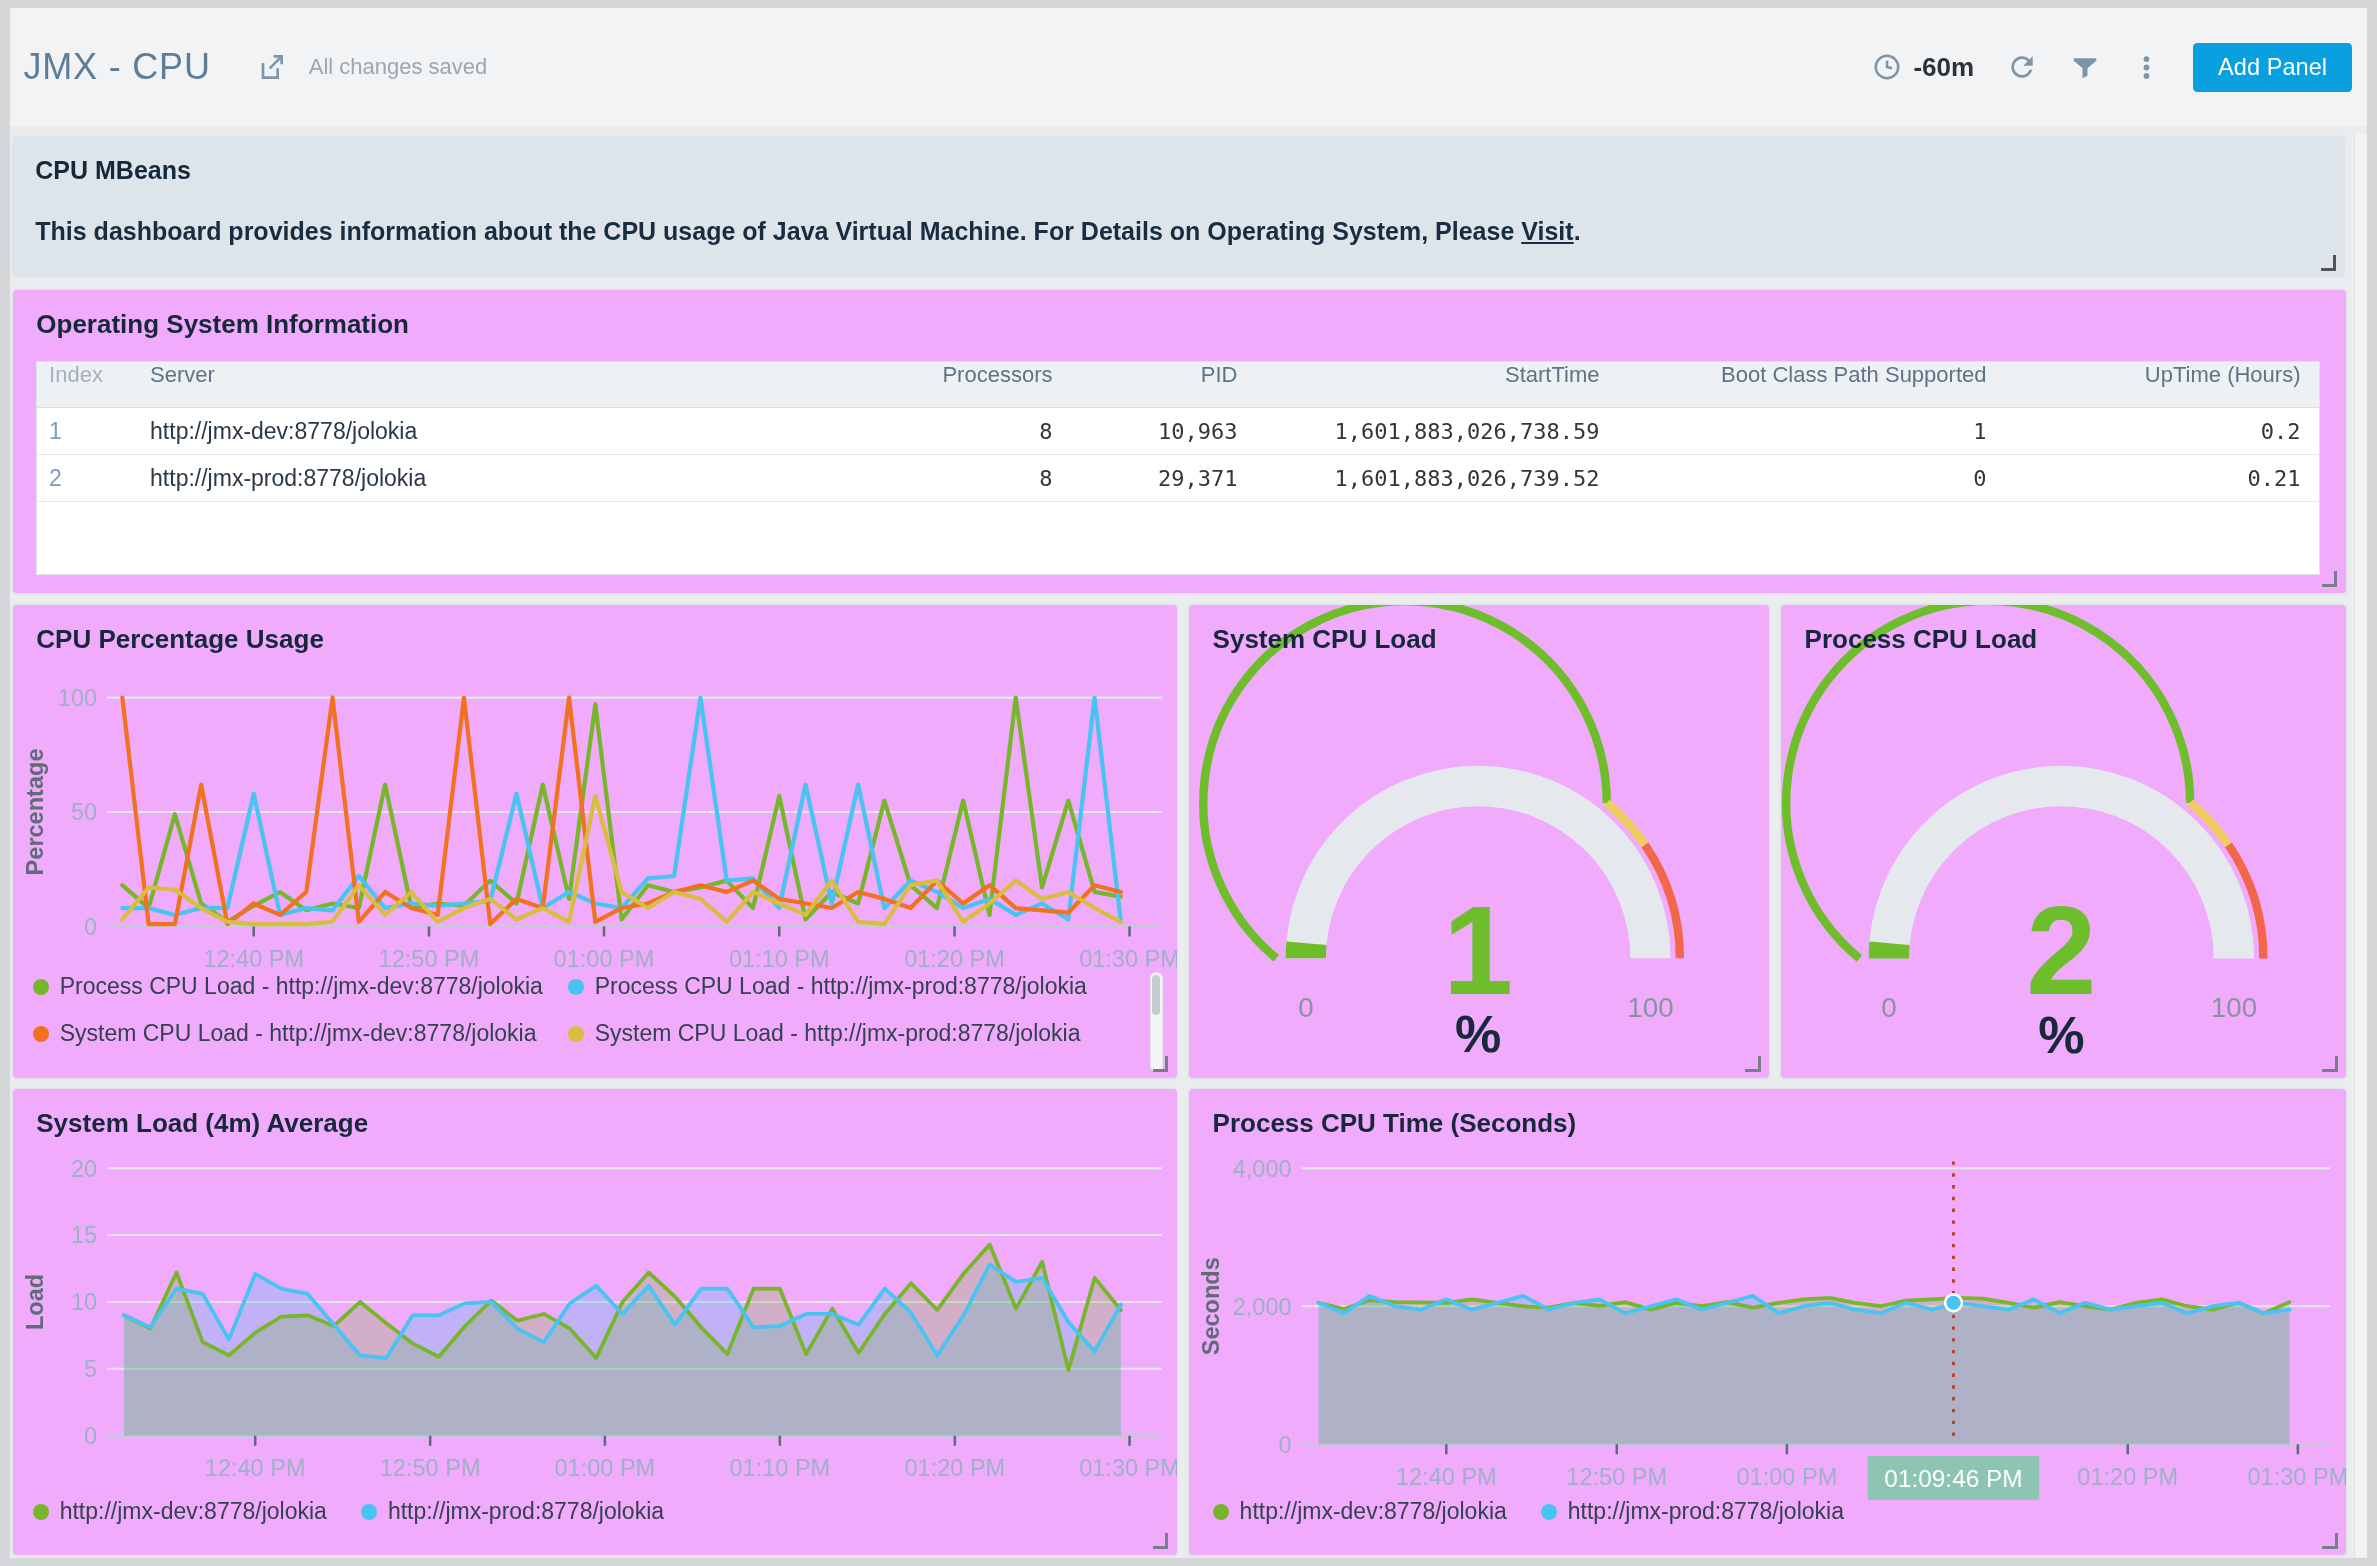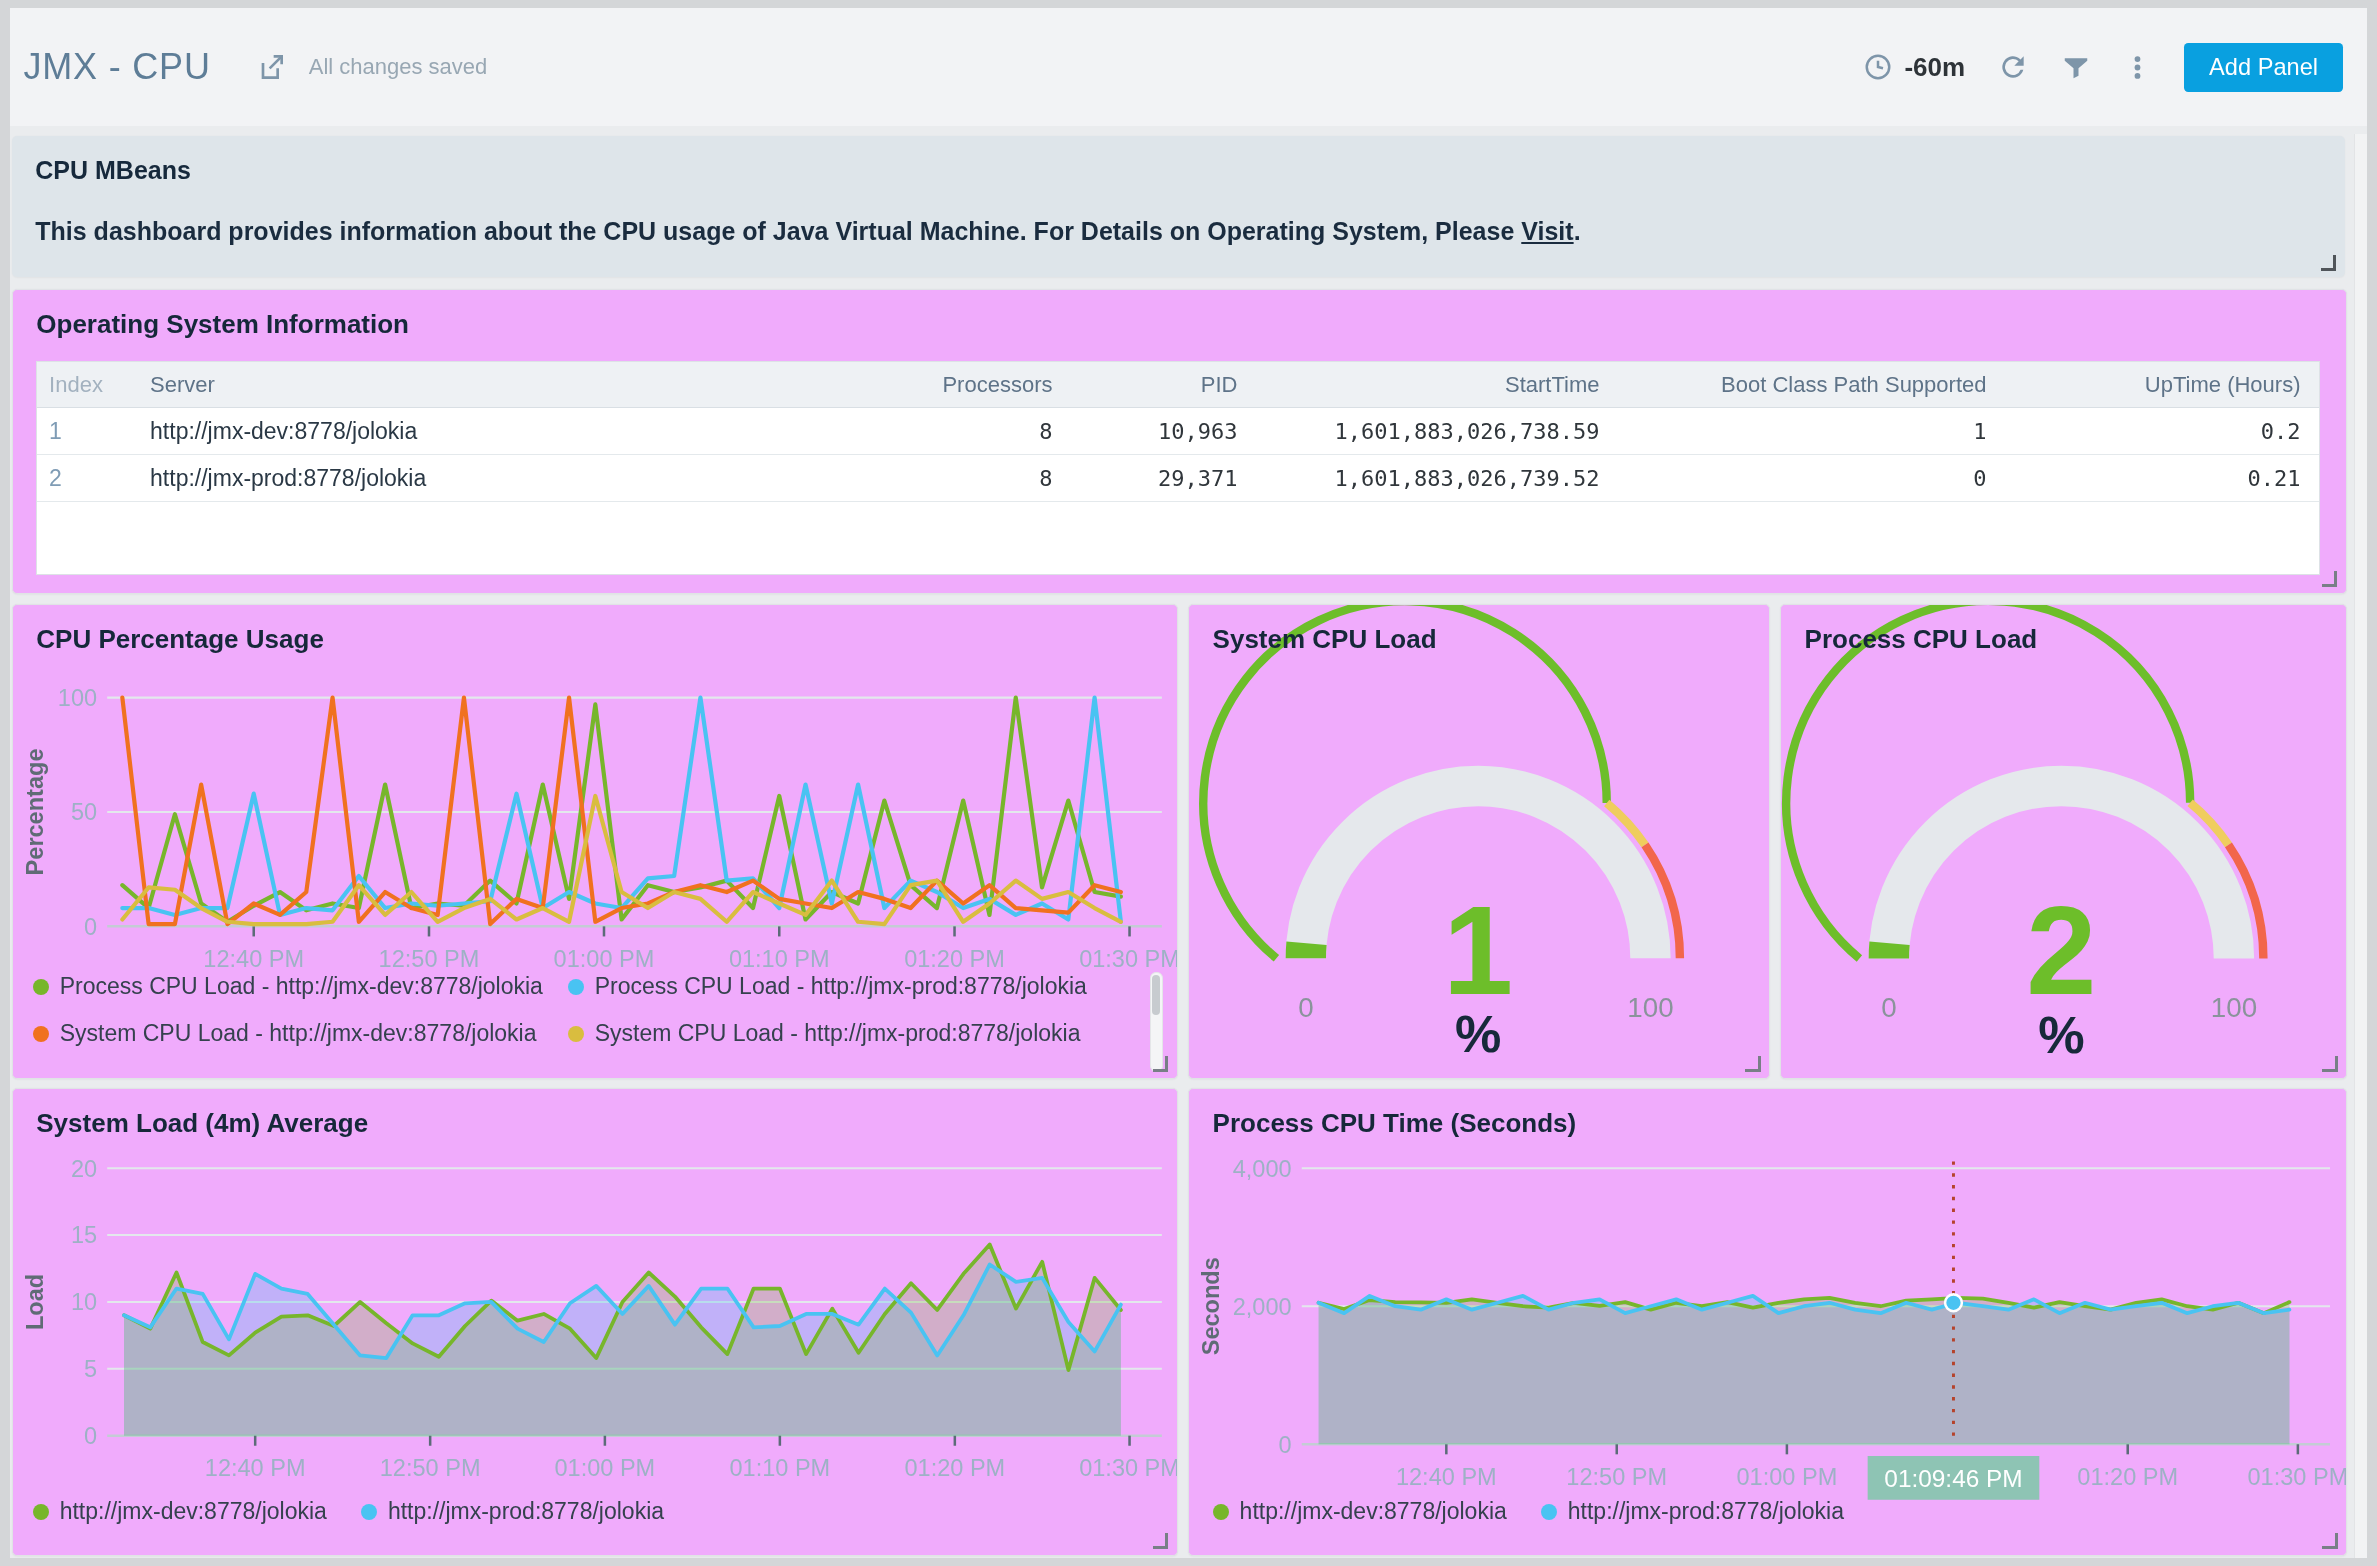--- a/index.html
+++ b/index.html
@@ -5,40 +5,40 @@
   html,body{margin:0;padding:0}
   body{width:2377px;height:1566px;background:#d4d6d8;font-family:"Liberation Sans",sans-serif;position:relative;overflow:hidden}
   #page{position:absolute;left:10px;top:8.4px;width:2357px;height:1550px;background:#eaecee}
   .gutter{position:absolute;right:0;top:126px;bottom:0;width:11.8px;background:#f2f3f4;border-left:0.8px solid #e2e4e6}
 
   
   .topbar{position:absolute;left:0;top:0;width:2357px;height:118px;background:#f2f3f5;display:flex;align-items:center}
   .tb-title{font-size:36px;color:#5e7d97;font-weight:400;margin:0 0 0 13.5px;letter-spacing:0.8px}
   .tb-share{margin-left:44px;display:flex;align-items:center}
   .tb-saved{margin-left:22px;font-size:22px;color:#98a7b3}
-  .tb-right{margin-left:auto;display:flex;align-items:center;gap:32px;padding-right:24px}
+  .tb-right{margin-left:auto;display:flex;align-items:center;gap:32px;padding-right:15px}
   .tb-time{display:flex;align-items:center;gap:11.8px;cursor:pointer}
   .tb-timetext{font-size:26px;font-weight:700;color:#2e3338}
   .icon{display:inline-flex;align-items:center;justify-content:center}
   .btn-add{background:#09a0e0;color:#fff;font-size:23.6px;font-family:"Liberation Sans",sans-serif;padding:11px 25px;border:none;border-radius:4.2px;cursor:pointer}
 
   
   .panel{position:absolute;background:#f0abfc;border:0.8px solid #e0e3e6;border-radius:5px;box-shadow:0 0.8px 1.7px rgba(0,0,0,.04)}
   .panel-title{position:absolute;top:18.5px;left:23.6px;font-size:26px;font-weight:700;color:#16283a;z-index:3}
   .rh{position:absolute;right:8.4px;bottom:6.7px;width:12.6px;height:12.6px;border-right:3.4px solid #787f86;border-bottom:3.4px solid #787f86;cursor:nwse-resize;z-index:4}
   .rh.dark{border-color:#50555a}
 
   #mbeans{left:1.7px;top:128px;width:2333px;height:141px;background:#dee5ea;border:none}
   .mb-title{position:absolute;left:23.6px;top:20px;font-size:25px;font-weight:700;color:#16293c}
   .mb-desc{position:absolute;left:23.6px;top:81px;font-size:25px;font-weight:600;color:#1a2c3f}
   .mb-desc a{color:#1a2c3f;text-decoration:underline;cursor:pointer}
 
   #osinfo{left:1.7px;top:281px;width:2333px;height:303px}
   .os-table{position:absolute;left:23.6px;top:71px;width:2282px;height:212px;border:0.8px solid #dde2e6;background:#fff}
-  .os-hrow{display:flex;background:#eef1f4;height:45px;align-items:center;border-bottom:0.8px solid #d9dfe4}
+  .os-hrow{display:flex;background:#eef1f4;height:45px;border-bottom:0.8px solid #d9dfe4}
   .os-row{display:flex;height:46px;align-items:center;border-bottom:0.8px solid #e4e9ec}
   .os-cell{font-size:23px;padding:0 11.8px;box-sizing:border-box;white-space:nowrap;overflow:hidden}
   .os-h{font-size:22px;color:#5e7388}
   .os-h.first{color:#a2b1bf}
   .c-index{color:#7f9cb5}
   .c-server{color:#2a3845}
   .c-num{font-family:"DejaVu Sans Mono",monospace;color:#30363b;font-size:22px}
 
   #cpupct{left:1.7px;top:596px;width:1164px;height:473px}
   #sysgauge{left:1178px;top:596px;width:580px;height:473px}

